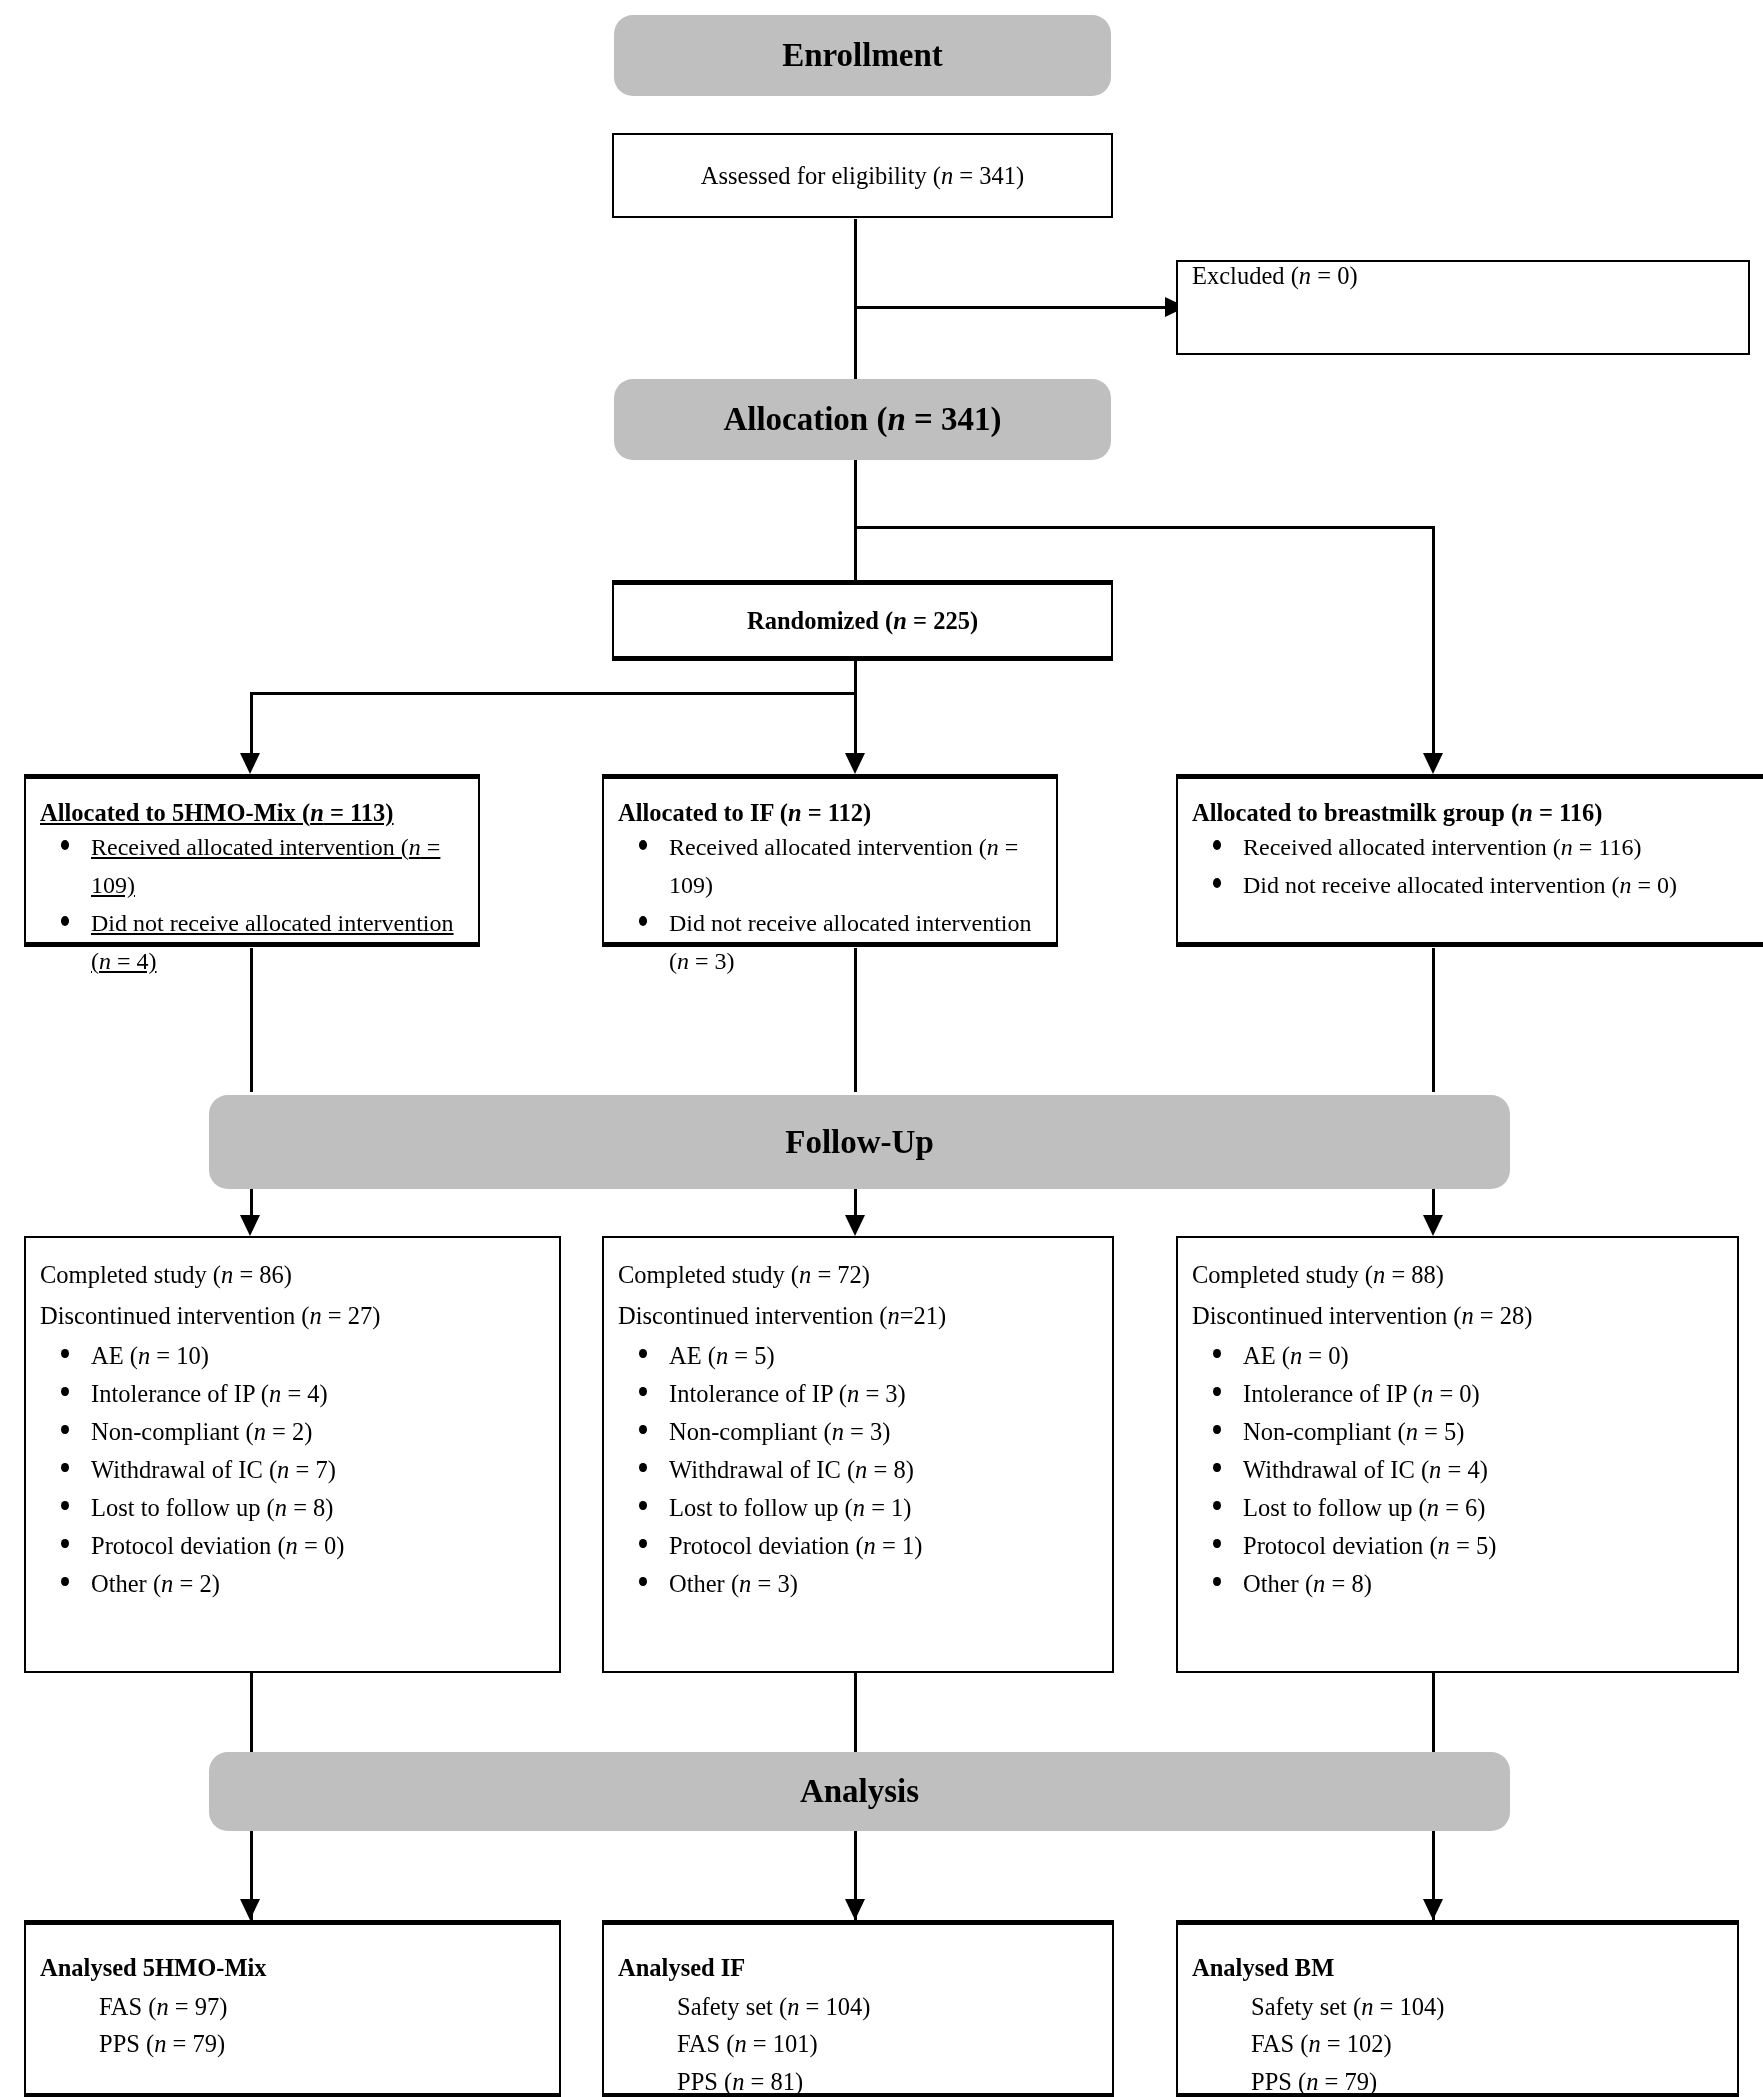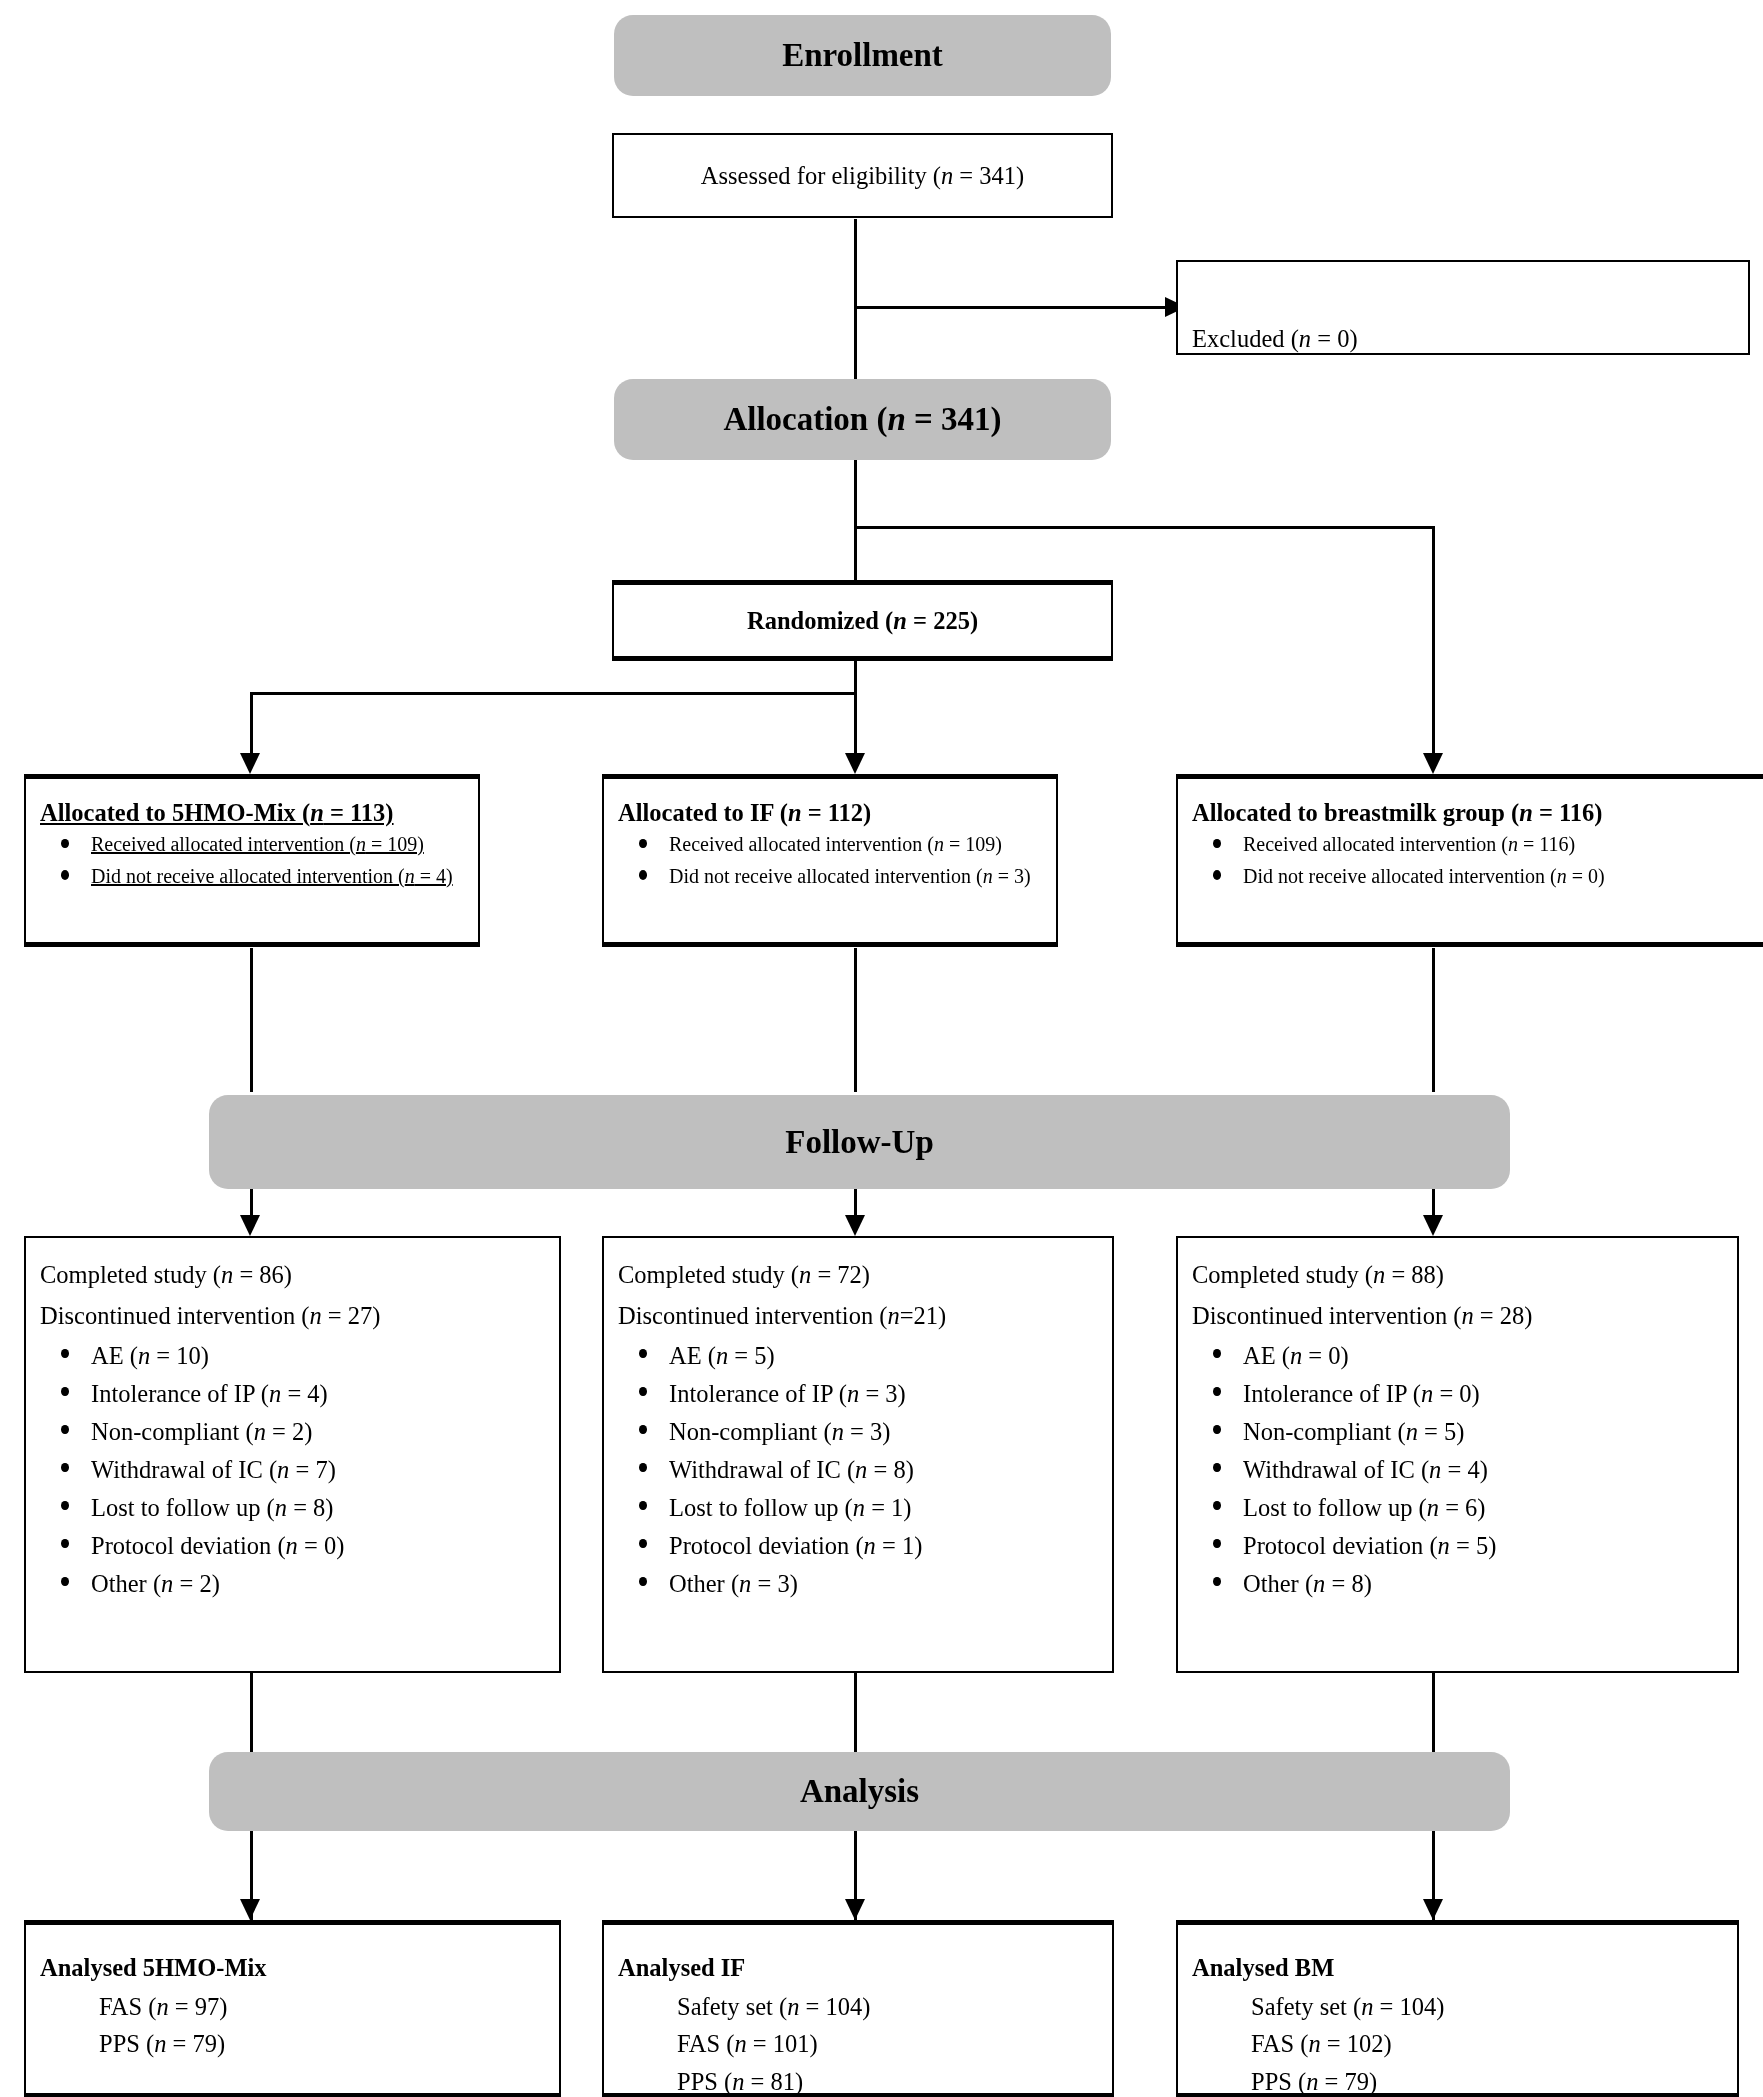--- a/index.html
+++ b/index.html
@@ -38,21 +38,21 @@
   .box.thick-tb{
     border-top-width:5.9px;
     border-bottom-width:5.9px;
   }
   .box-inner{
     padding:0 14px;
     box-sizing:border-box;
     height:100%;
     display:flex;
     flex-direction:column;
-    justify-content:flex-end;
+    justify-content:flex-start;
   }
   .box-inner.topalign{ justify-content:flex-start; }
 
   .ctr{
     display:flex;
     align-items:center;
     justify-content:center;
     height:100%;
     text-align:center;
   }
@@ -95,21 +95,21 @@
     position:absolute;
     width:0;height:0;
     border-top:10.7px solid transparent;
     border-bottom:10.7px solid transparent;
     border-left:21.3px solid #000;
     z-index:2;
   }
 
   
   .t-banner{ font-size:33px; }
-  .t-body{ font-size:20px; line-height:1.58; }
+  .t-body{ font-size:24px; line-height:1.58; }
   .t-body-tight{ font-size:24.5px; line-height:1.36; }
   .t-box{ font-size:24.5px; }
 </style>
 </head>
 <body>
 
 <div id="page">
 
   <div class="banner t-banner" style="left:614px;top:15px;width:497px;height:81px;">
     <span>Enrollment</span>

